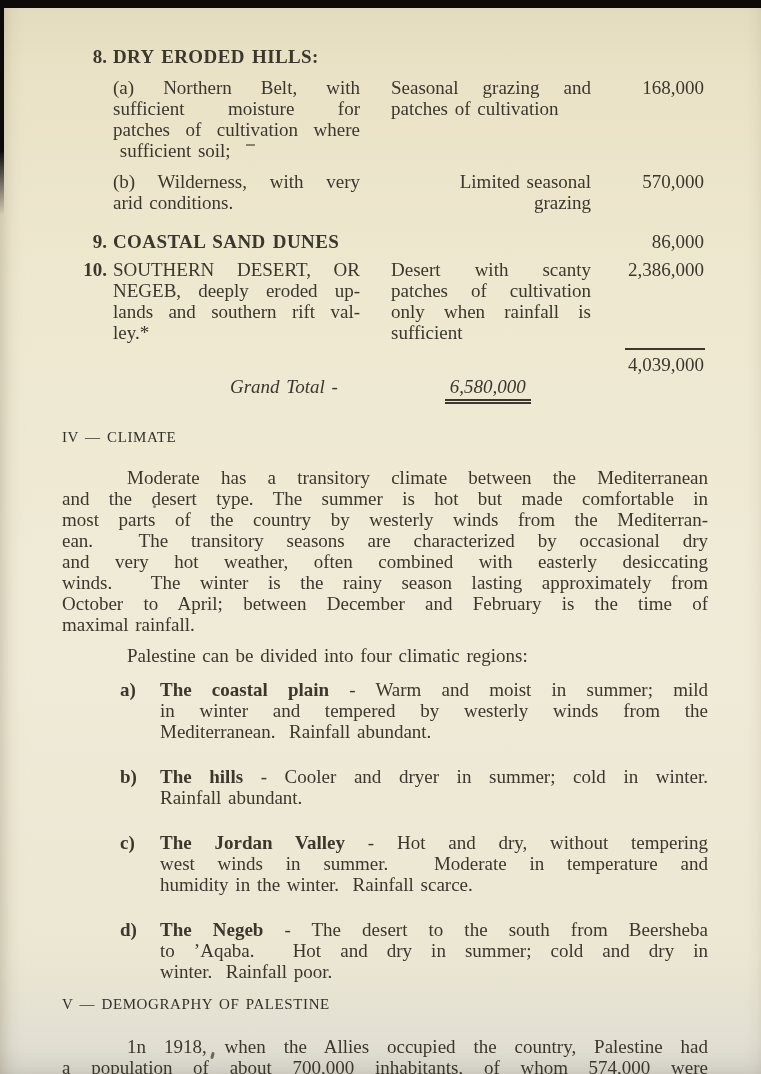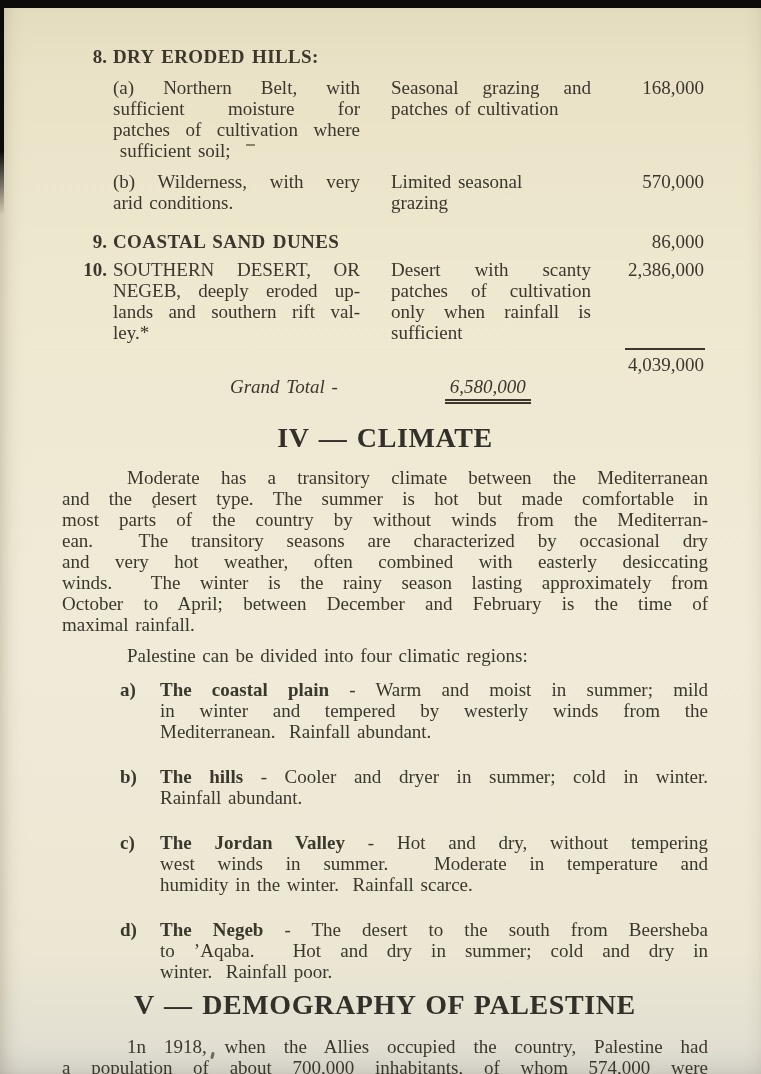--- a/index.html
+++ b/index.html
@@ -12,21 +12,21 @@
     background: linear-gradient(180deg,
       #e2dbbd 0px, #e9e2c6 70px, #eee8d0 280px, #f0ebd8 650px,
       #ece7d3 950px, #e2dfd2 1045px, #d3d0c7 1074px);
     box-shadow: inset 14px 0 22px -16px rgba(120,110,80,.55),
                 inset -10px 0 20px -16px rgba(120,110,80,.35);
   }
   .top-edge { position:absolute; top:0; left:0; width:761px; height:8px; background:#0c0b09; }
   .left-edge { position:absolute; top:0; left:0; width:4px; height:215px;
     background: linear-gradient(180deg,#0c0b09 0%,#0c0b09 70%,rgba(12,11,9,0) 100%); }
   .content { position:relative; padding: 46px 53px 0 62px; font-size:19px; line-height:21px; word-spacing:2px; }
-  .ln { white-space: pre-wrap; }
+  .ln { white-space: pre-wrap; text-align: right; }
   .just .ln { text-align: justify; text-align-last: justify; }
   .just .ln-last { text-align-last: left; }
   .indent-first .ln:first-child { text-indent: 65px; }
 
   
   .trow { display:flex; align-items:flex-start; }
   .c-num { width:45px; text-align:right; padding-right:6px; flex:none; font-weight:bold; }
   .c-desc { width:247px; flex:none; }
   .c-use { width:200px; flex:none; margin-left:31px; }
   .c-area { flex:1; text-align:right; padding-right:4px; }
@@ -34,21 +34,21 @@
   .row-a, .row-b { margin-top:10px; }
   .row-9 { margin-top:18px; }
   .row-10 { margin-top:7px; }
   .subtotal-rule { width:80px; border-top:2px solid #3b372d; margin:5px 3px 0 auto; }
   .subtotal { text-align:right; padding-right:4px; margin-top:4px; }
   .gt-row { display:flex; margin-top:1px;font-style:italic; }
   .gt-label { margin-left:168px; }
   .gt-value { margin-left:107px; border-bottom:5px double #3b372d; padding:0 5px 2px 5px; }
 
   
-  .sec-heading { text-align:center; font-weight:bold; font-size:28px; letter-spacing:.6px; color:#33302a; }
+  .sec-heading { font-weight:normal; font-size:15px; letter-spacing:.6px; color:#33302a; }
   .h-climate { margin-top:23px; margin-bottom:19px; }
   .h-demo { margin-top:12px; margin-bottom:21px; }
 
   
   .regions-intro { text-indent:65px; margin-top:10px; }
   .regions { margin-top:13px; }
   .region { display:flex; margin-left:58px; margin-bottom:24px; }
   .r-letter { width:40px; flex:none; font-weight:bold; }
   .r-body { flex:1; }
   .region:last-child { margin-bottom:0; }
@@ -131,21 +131,21 @@
         <div class="gt-label">Grand Total -</div>
         <div class="gt-value">6,580,000</div>
       </div>
     </div>
 
     <div class="sec-heading h-climate">IV — CLIMATE</div>
 
     <div class="just indent-first">
         <div class="ln">Moderate has a transitory climate between the Mediterranean</div>
         <div class="ln">and the desert type. The summer is hot but made comfortable in</div>
-        <div class="ln">most parts of the country by without winds from the Mediterran-</div>
+        <div class="ln">most parts of the country by westerly winds from the Mediterran-</div>
         <div class="ln">ean.  The transitory seasons are characterized by occasional dry</div>
         <div class="ln">and very hot weather, often combined with easterly desiccating</div>
         <div class="ln">winds.  The winter is the rainy season lasting approximately from</div>
         <div class="ln">October to April; between December and February is the time of</div>
         <div class="ln ln-last">maximal rainfall.</div>
       </div>
 
     <div class="regions-intro">Palestine can be divided into four climatic regions:</div>
 
     <div class="regions">

